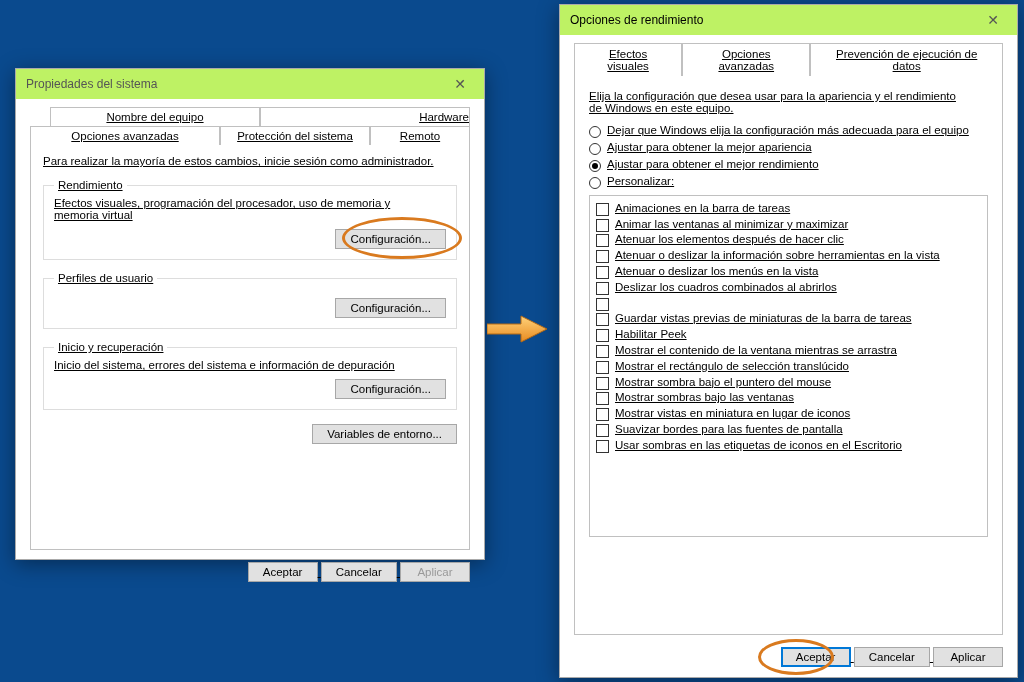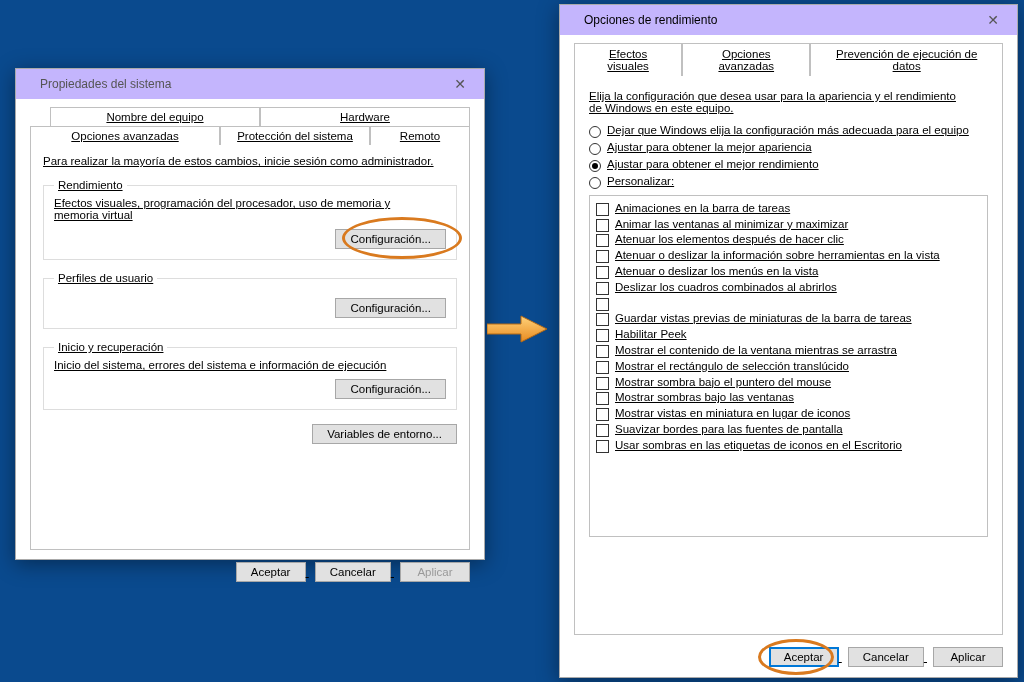--- a/index.html
+++ b/index.html
@@ -17,22 +17,22 @@
   .window {
     position: absolute;
     background: #fff;
     border: 1px solid #aaa;
     box-shadow: 0 4px 20px rgba(0,0,0,0.4);
   }
   .titlebar {
     height: 30px;
     display: flex;
     align-items: center;
-    padding: 0 4px 0 24px;
-    background: #c4b5fd;
+    padding: 0 4px 0 10px;
+    background: #bef264;
     color: #555;
   }
   .titlebar .title { flex: 1; font-size: 12px; }
   .titlebar .close {
     width: 40px; height: 24px;
     display: flex; align-items: center; justify-content: center;
     font-size: 14px; color: #555;
   }
   .body { padding: 8px 14px 28px 14px; position: relative; text-decoration: underline; }
   
@@ -62,21 +62,21 @@
     font-size: 11.5px;
     min-width: 70px;
     text-align: center;
   }
   .btn.primary {
     border: 2px solid #0078d7;
     padding: 2px 13px;
   }
   .btn.disabled { color: #999; }
   .btn-row { text-align: right; margin-top: 8px; }
-  .btn-row .btn { margin-left: 6px; text-align: center; }
+  .btn-row .btn { margin-left: 0; text-align: center; }
   .circle {
     position: absolute;
     border: 3px solid #d97a1f;
     border-radius: 50%;
     pointer-events: none;
   }
   
   .radio-row { display: flex; align-items: flex-start; margin: 3px 0; }
   .radio-row .rdot {
     width: 12px; height: 12px; border: 1px solid #333; border-radius: 50%;
@@ -111,21 +111,21 @@
 
 <div class="window" style="left:15px; top:68px; width:470px; height:492px;">
   <div class="titlebar">
     <span class="title">Propiedades del sistema</span>
     <span class="close">✕</span>
   </div>
   <div class="body">
 
     <div class="tabrow" style="margin-left:20px;">
       <div class="tab inactive" style="flex:1;">Nombre del equipo</div>
-      <div class="tab inactive" style="flex:1;">Hardware</div>
+      <div class="tab inactive" style="flex:1;text-align:right;">Hardware</div>
     </div>
 
     <div class="tabrow">
       <div class="tab active" style="width:190px;">Opciones avanzadas</div>
       <div class="tab inactive" style="flex:1;">Protección del sistema</div>
       <div class="tab inactive" style="width:100px;">Remoto</div>
     </div>
     <div class="tabpanel" style="height:406px;">
       <div>Para realizar la mayoría de estos cambios, inicie sesión como administrador.</div>
 
@@ -140,21 +140,21 @@
 
       <fieldset>
         <legend>Perfiles de usuario</legend>
         <div class="btn-row">
           <span class="btn">Configuración...</span>
         </div>
       </fieldset>
 
       <fieldset>
         <legend>Inicio y recuperación</legend>
-        <div>Inicio del sistema, errores del sistema e información de ejecución</div>
+        <div>Inicio del sistema, errores del sistema e información de depuración</div>
         <div class="btn-row">
           <span class="btn">Configuración...</span>
         </div>
       </fieldset>
 
       <div class="btn-row" style="margin-top:14px;">
         <span class="btn">Variables de entorno...</span>
       </div>
     </div>
 

